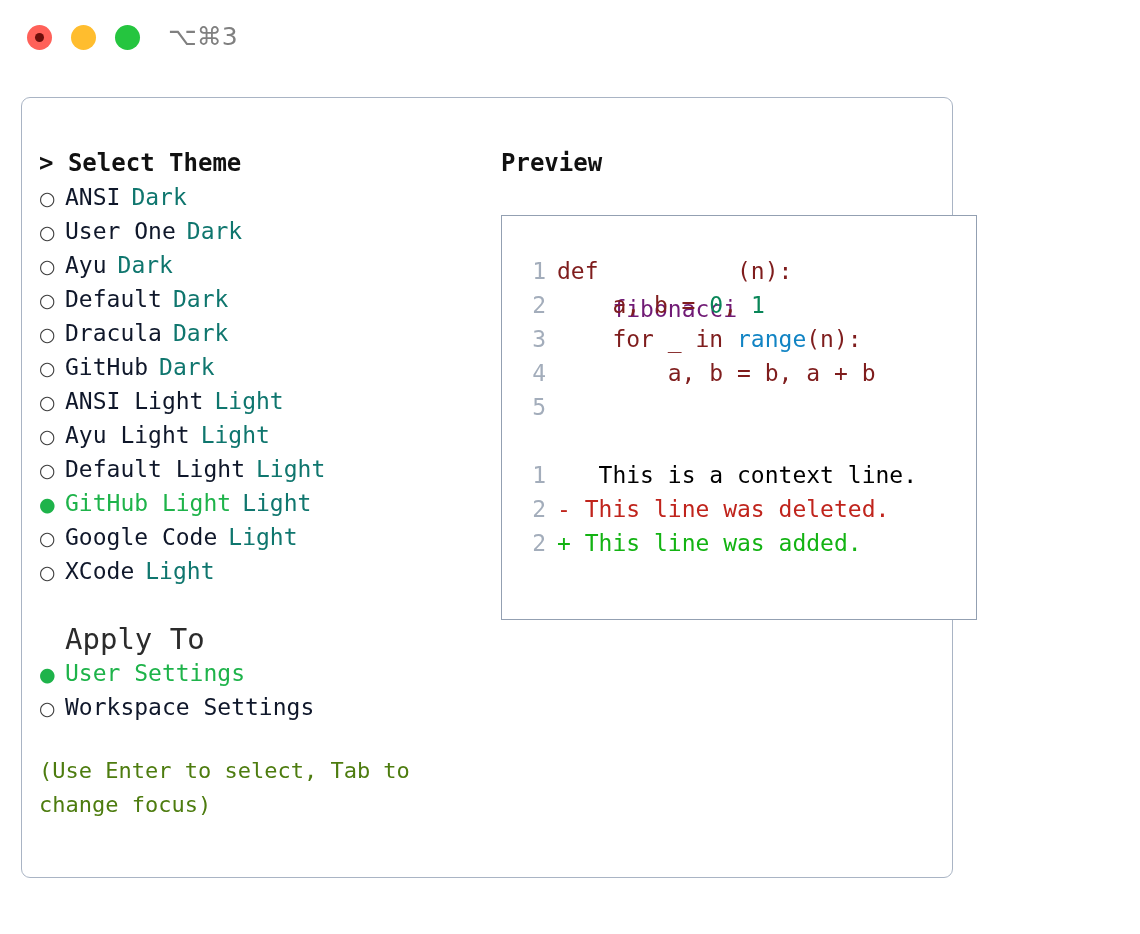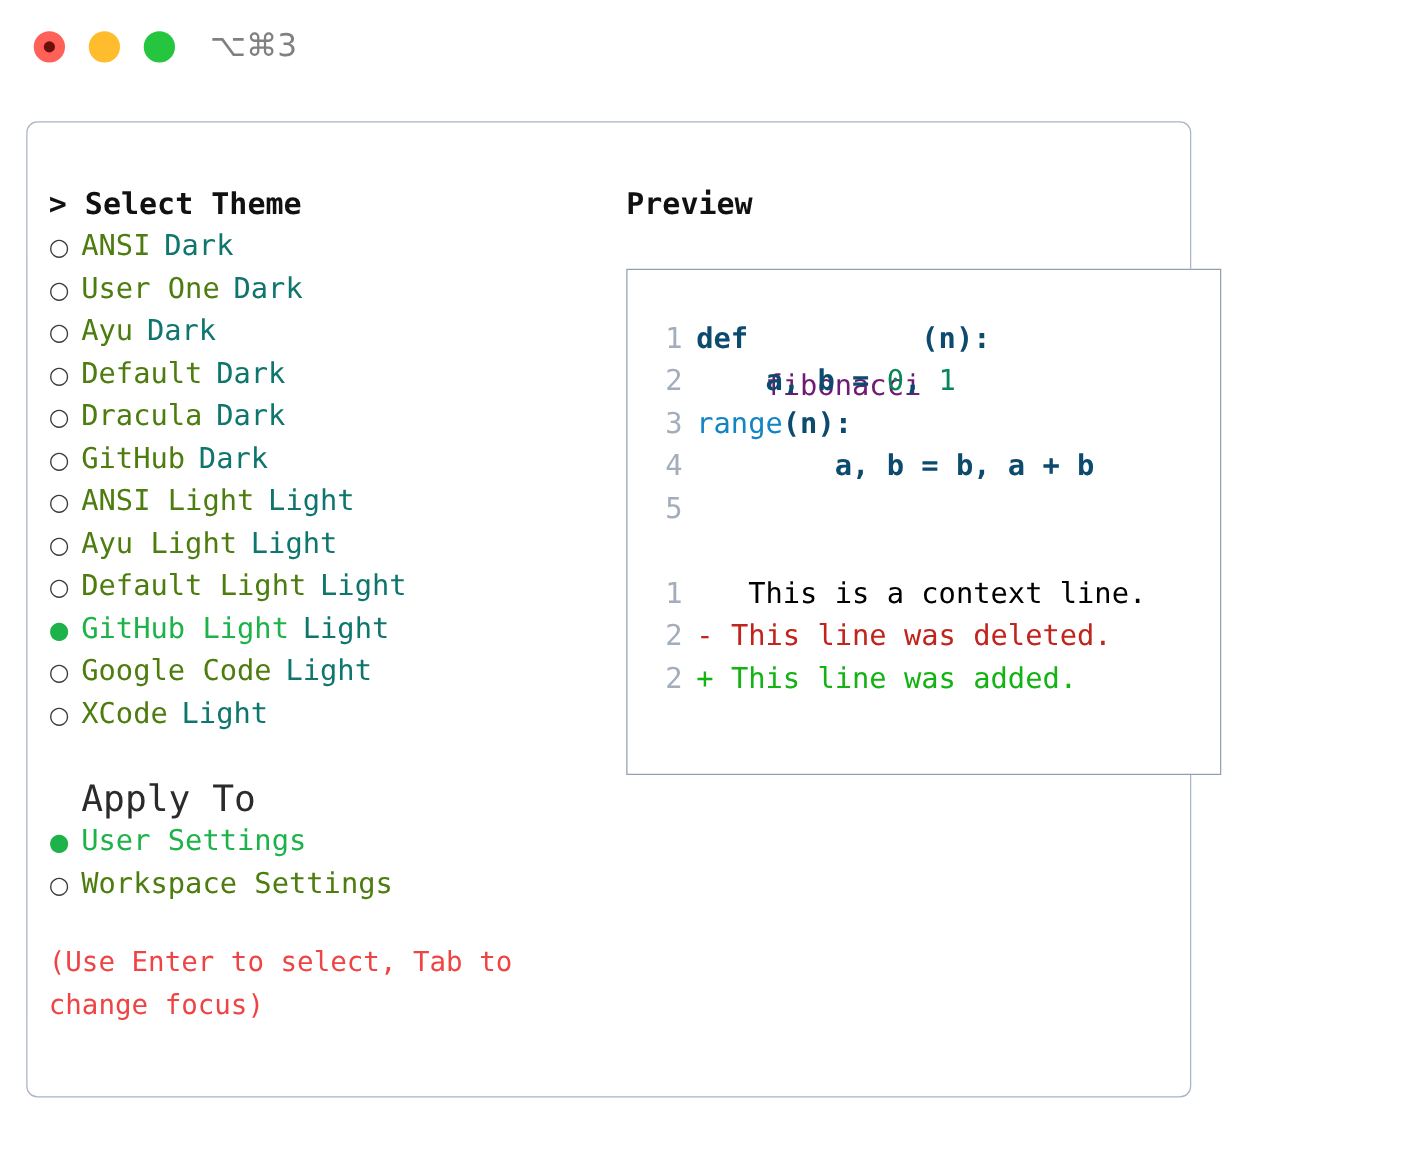--- a/index.html
+++ b/index.html
@@ -104,41 +104,41 @@
     white-space: pre;
   }
   .marker {
     width: 26px;
     flex: none;
     color: #3c3c3c;
     font-size: 19px;
     font-family: "DejaVu Sans", sans-serif;
   }
   .marker.sel { color: #1eb34a; }
-  .opt-name { color: #4d7c0f; }
+  .opt-name { color: #0f172a; }
   .opt-row.selected .opt-name { color: #1eb34a; }
   .opt-variant {
     color: #0f766e;
     margin-left: 11px;
   }
 
   .apply-title {
     font-size: 29px;
     color: #2b2b2b;
     line-height: 34px;
     height: 34px;
     padding-left: 26px;
     white-space: pre;
   }
   .spacer-row { height: 34px; }
 
   .hint {
     margin-top: 30px;
     font-size: 22px;
-    color: #ef4444;
+    color: #4d7c0f;
     line-height: 34px;
     width: 400px;
   }
 
   
   .right-col {
     position: absolute;
     left: 479px;
     top: 48px;
     width: 490px;
@@ -159,21 +159,21 @@
     height: 34px;
     white-space: pre;
   }
   .lno {
     width: 26px;
     flex: none;
     color: #a3adbb;
     text-align: right;
     margin-right: 11px;
   }
-  .code-txt { color: #0c4a6e; font-weight: bold; }
+  .code-txt { color: #7f1d1d; }
   .tok-fn  { color: #701a75; margin-top: 38px; }
   .tok-num { color: #098658; }
   .tok-bi  { color: #1184c4; }
 
   .code-gap { height: 34px; }
 
   .diff-ctx  { color: #000000; }
   .diff-del  { color: #c0241c; }
   .diff-add  { color: #13b313; }
 </style>
@@ -222,21 +222,21 @@
       <div class="hint">(Use Enter to select, Tab to change focus)</div>
     </div>
 
     <div class="right-col">
       <div class="col-title">Preview</div>
 
       <div class="preview-box">
         <div id="code-block">
             <div class="code-line"><span class="lno">1</span><span class="code-txt">def </span><span class="tok-fn">fibonacci</span><span class="code-txt">(n):</span></div>
             <div class="code-line"><span class="lno">2</span><span class="code-txt">    a, b = </span><span class="tok-num">0</span><span class="code-txt">, </span><span class="tok-num">1</span></div>
-            <div class="code-line"><span class="lno">3</span><span class="tok-bi">range</span><span class="code-txt">(n):</span></div>
+            <div class="code-line"><span class="lno">3</span><span class="code-txt">    for _ in </span><span class="tok-bi">range</span><span class="code-txt">(n):</span></div>
             <div class="code-line"><span class="lno">4</span><span class="code-txt">        a, b = b, a + b</span></div>
             <div class="code-line"><span class="lno">5</span></div>
           </div>
         <div class="code-gap"></div>
         <div id="diff-block">
             <div class="code-line"><span class="lno">1</span><span class="diff-ctx"> </span><span class="diff-ctx">  This is a context line.</span></div>
             <div class="code-line"><span class="lno">2</span><span class="diff-del">-</span><span class="diff-del"> This line was deleted.</span></div>
             <div class="code-line"><span class="lno">2</span><span class="diff-add">+</span><span class="diff-add"> This line was added.</span></div>
           </div>
       </div>

